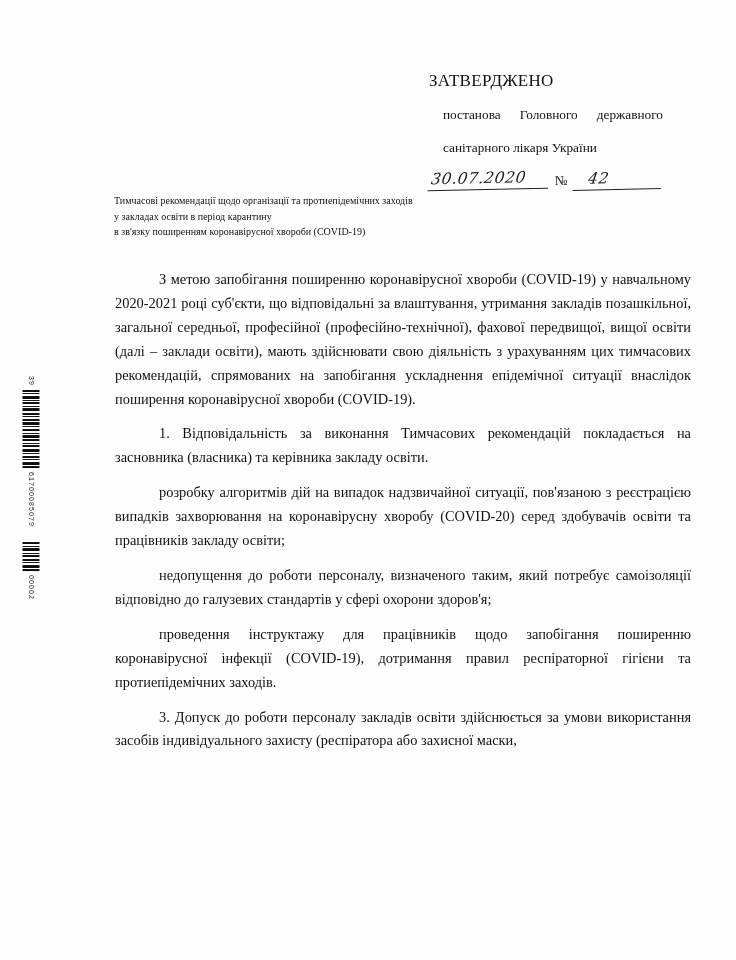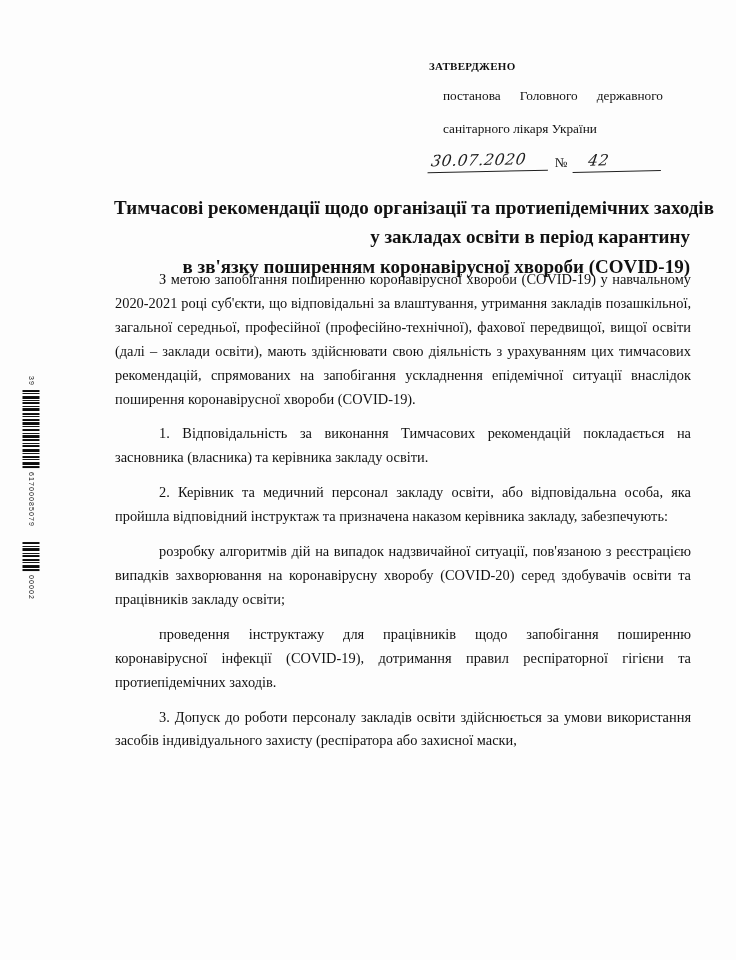--- a/index.html
+++ b/index.html
@@ -64,24 +64,24 @@
   .barcode-gap { width: 7px; background: transparent !important; }
 
   
   .approval {
     position: absolute;
     left: 429px;
     top: 60px;
     width: 248px;
   }
   .approval-title {
-    font-weight: bold;
-    font-size: 11px;
+    font-weight: normal;
+    font-size: 17px;
     letter-spacing: 0.3px;
-    margin: 0 0 7px 0;
+    margin: 12px 0 7px 0;
     line-height: 1.1;
   }
   .approval-line {
     font-size: 13.3px;
     line-height: 1.45;
     text-align: justify;
     text-align-last: justify;
     margin: 14px;
   }
   .approval-line.last {
@@ -122,23 +122,23 @@
     border-bottom: 1.2px solid #202020;
     padding: 0 0 2px 14px;
   }
 
   
   .doc-title {
     position: absolute;
     left: 114px;
     top: 193px;
     width: 576px;
-    text-align: right;
-    font-weight: bold;
-    font-size: 19px;
+    text-align: left;
+    font-weight: normal;
+    font-size: 10px;
     line-height: 1.55;
   }
   .doc-title div { white-space: nowrap; }
 
   
   .body-text {
     position: absolute;
     left: 115px;
     top: 268px;
     width: 576px;
@@ -250,19 +250,19 @@
 
   <div class="doc-title">
     <div>Тимчасові рекомендації щодо організації та протиепідемічних заходів</div>
     <div>у закладах освіти в період карантину</div>
     <div>в зв'язку поширенням коронавірусної хвороби (COVID-19)</div>
   </div>
 
   <div class="body-text">
     <p>З метою запобігання поширенню коронавірусної хвороби (COVID-19) у навчальному 2020-2021 році суб'єкти, що відповідальні за влаштування, утримання закладів позашкільної, загальної середньої, професійної (професійно-технічної), фахової передвищої, вищої освіти (далі – заклади освіти), мають здійснювати свою діяльність з урахуванням цих тимчасових рекомендацій, спрямованих на запобігання ускладнення епідемічної ситуації внаслідок поширення коронавірусної хвороби (COVID-19).</p>
     <p>1. Відповідальність за виконання Тимчасових рекомендацій покладається на засновника (власника) та керівника закладу освіти.</p>
-    <p>2. Керівник та медичний персонал закладу освіти, або відповідальна особа, яка пройшла відповідний інструктаж та призначена наказом керівника закладу, забезпечують:</p>
     <p>розробку алгоритмів дій на випадок надзвичайної ситуації, пов'язаною з реєстрацією випадків захворювання на коронавірусну хворобу (COVID-20) серед здобувачів освіти та працівників закладу освіти;</p>
+    <p>недопущення до роботи персоналу, визначеного таким, який потребує самоізоляції відповідно до галузевих стандартів у сфері охорони здоров'я;</p>
     <p>проведення інструктажу для працівників щодо запобігання поширенню коронавірусної інфекції (COVID-19), дотримання правил респіраторної гігієни та протиепідемічних заходів.</p>
     <p>3. Допуск до роботи персоналу закладів освіти здійснюється за умови використання засобів індивідуального захисту (респіратора або захисної маски,</p>
   </div>
 
 </div>
 
 </body></html>

